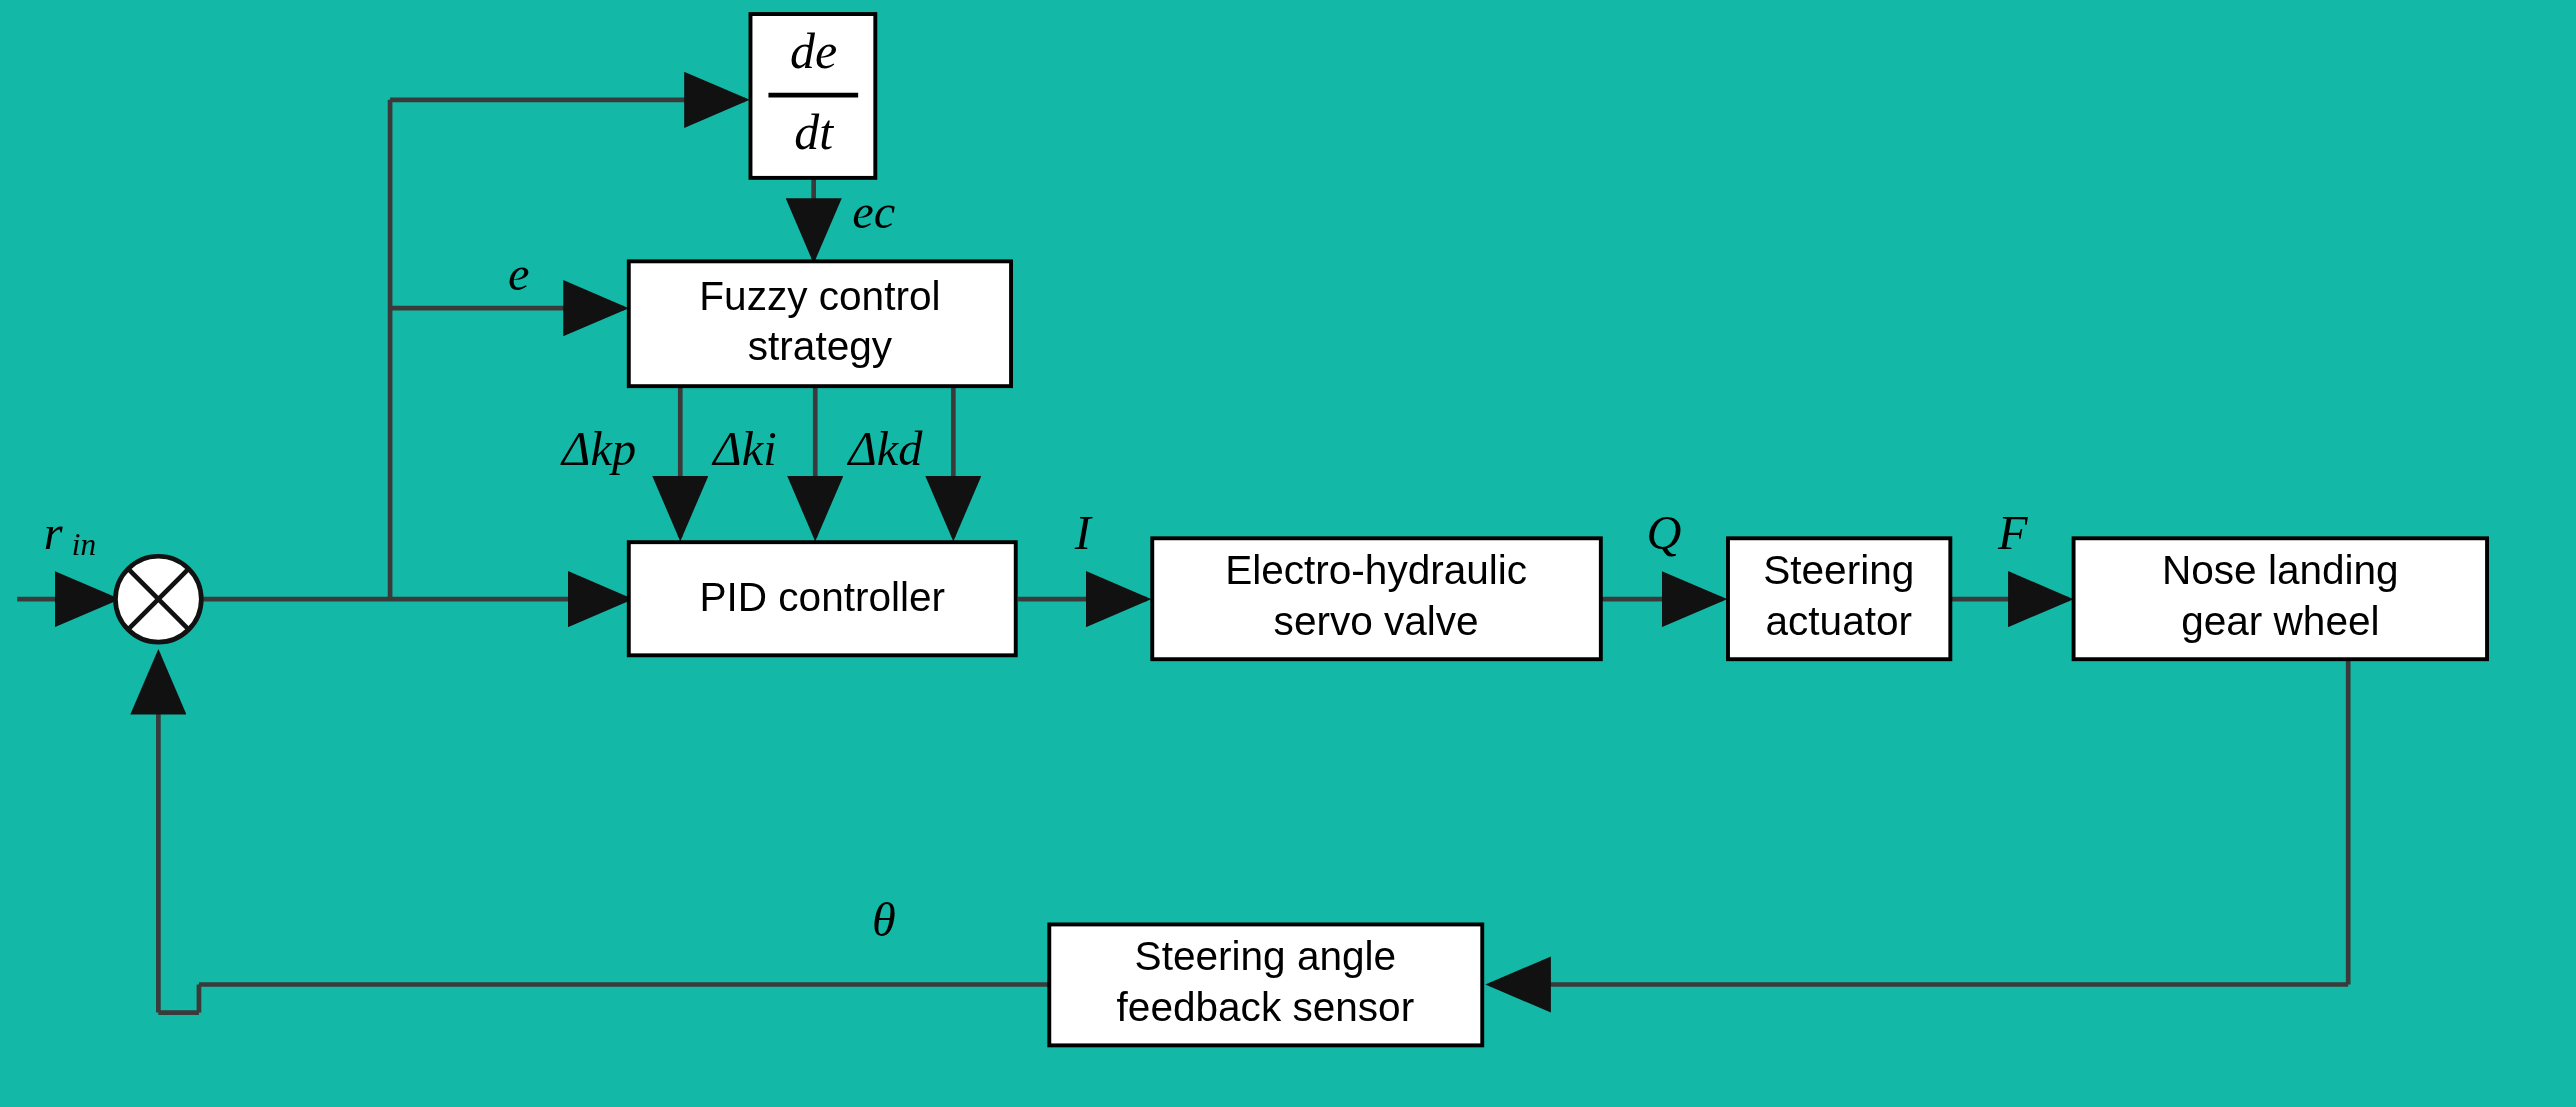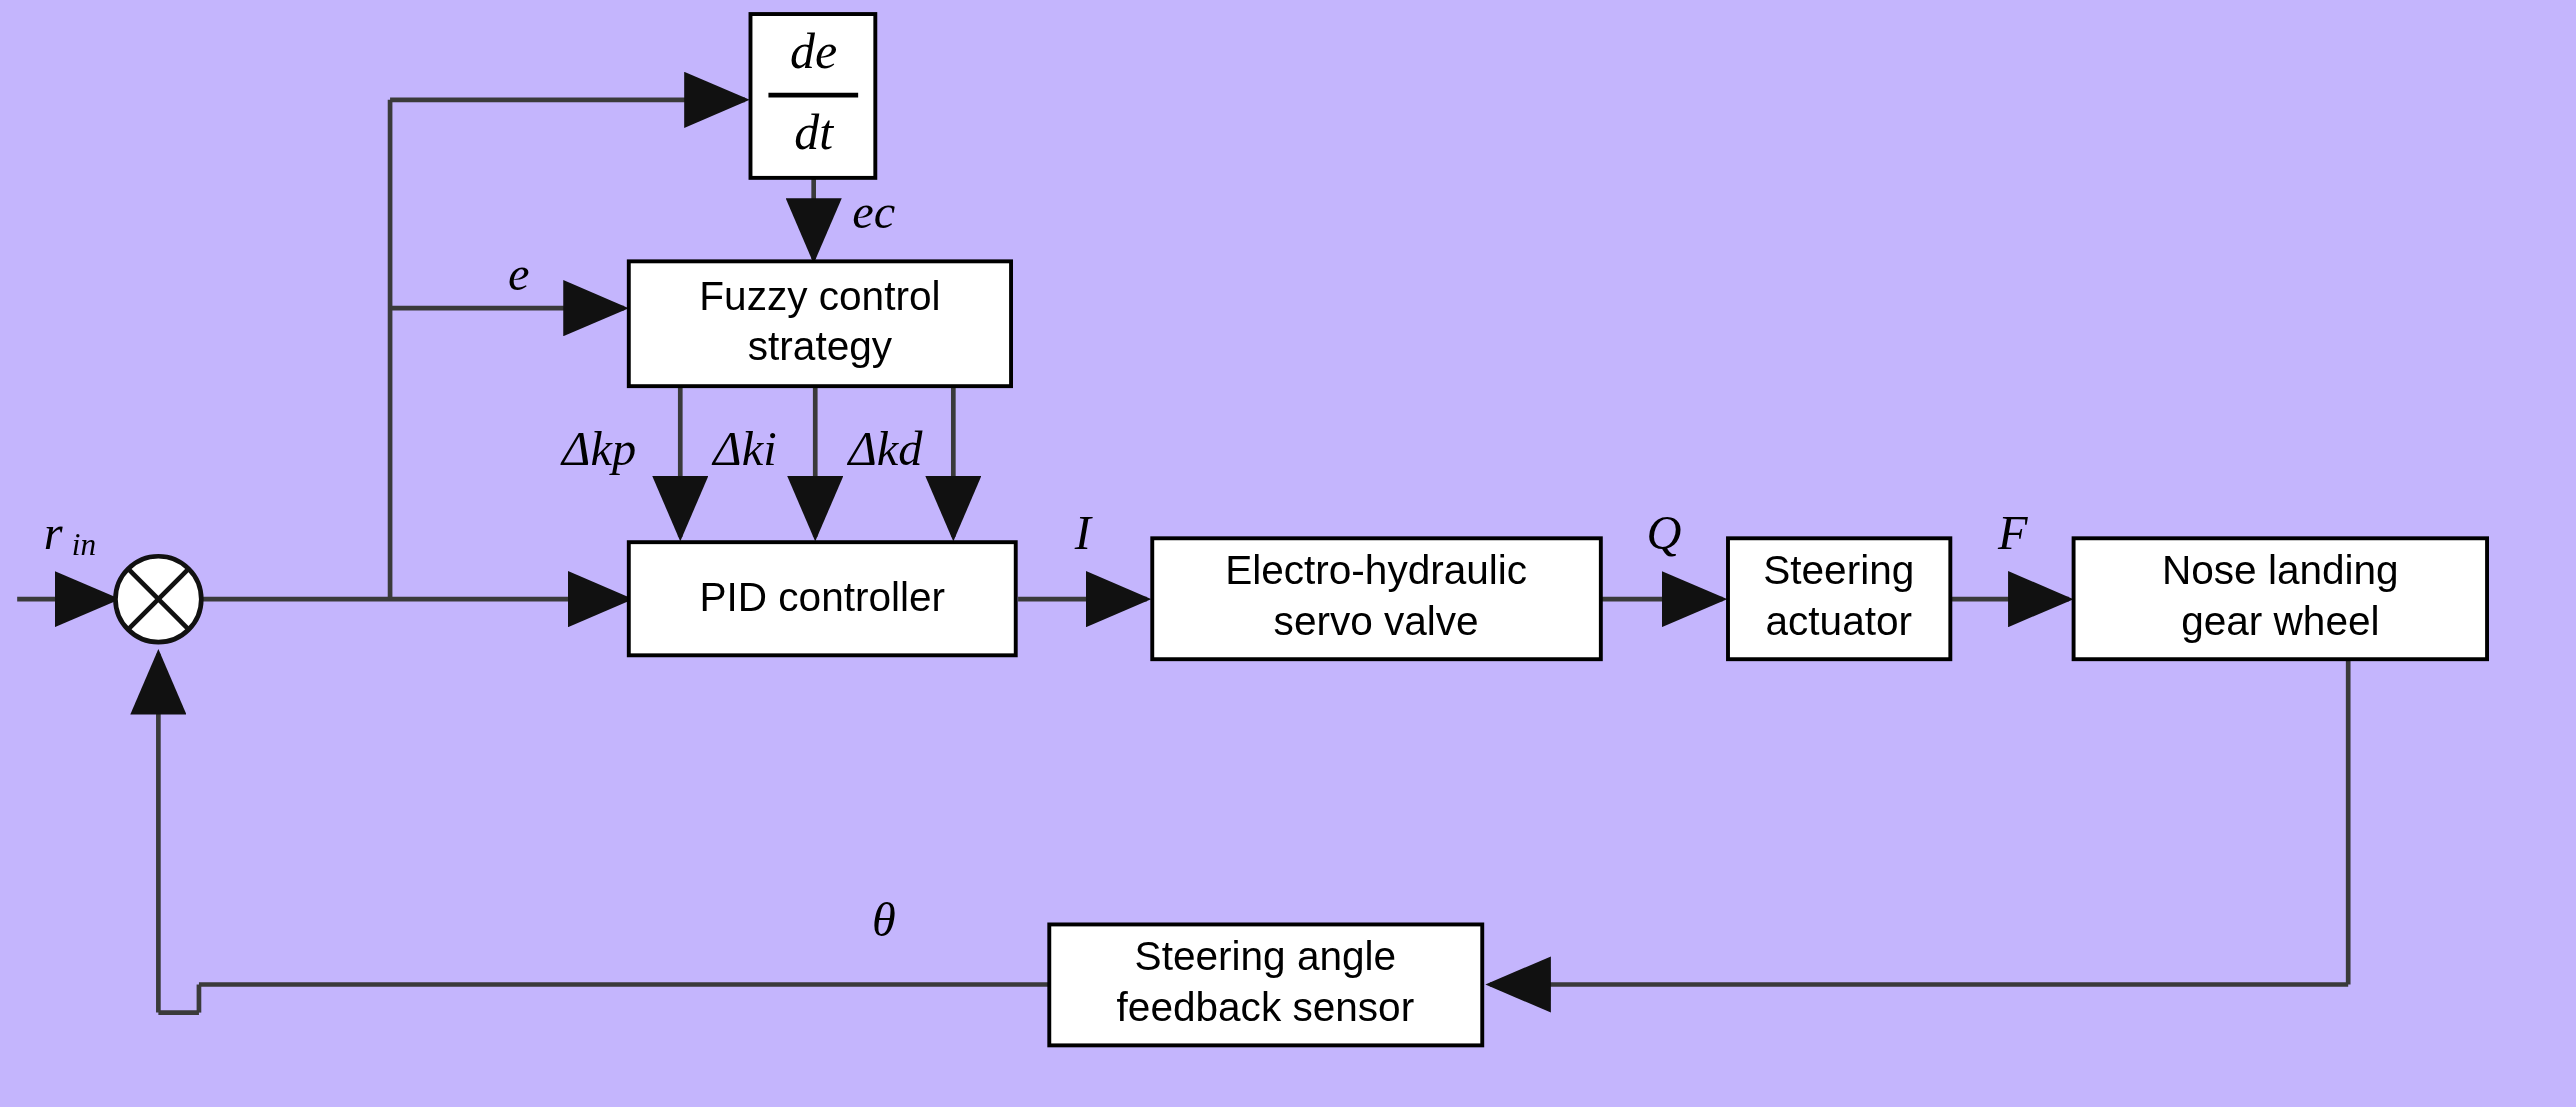--- a/index.html
+++ b/index.html
@@ -4,21 +4,21 @@
 <style>
   html, body {
     margin: 0;
     padding: 0;
     background: #ffffff;
   }
   #diagram-root {
     position: relative;
     width: 2576px;
     height: 1107px;
-    background: #c4b5fd;
+    background: #14b8a6;
     font-family: "Liberation Sans", sans-serif;
   }
   svg.diagram {
     display: block;
     width: 2576px;
     height: 1107px;
   }
   .blk-rect {
     fill: #ffffff;
     stroke: #000000;

